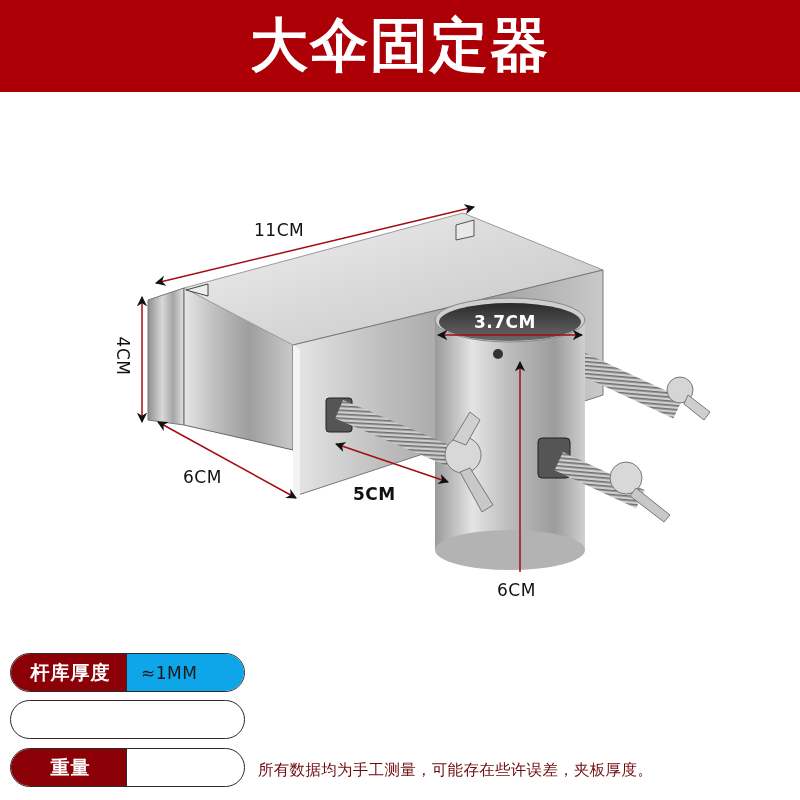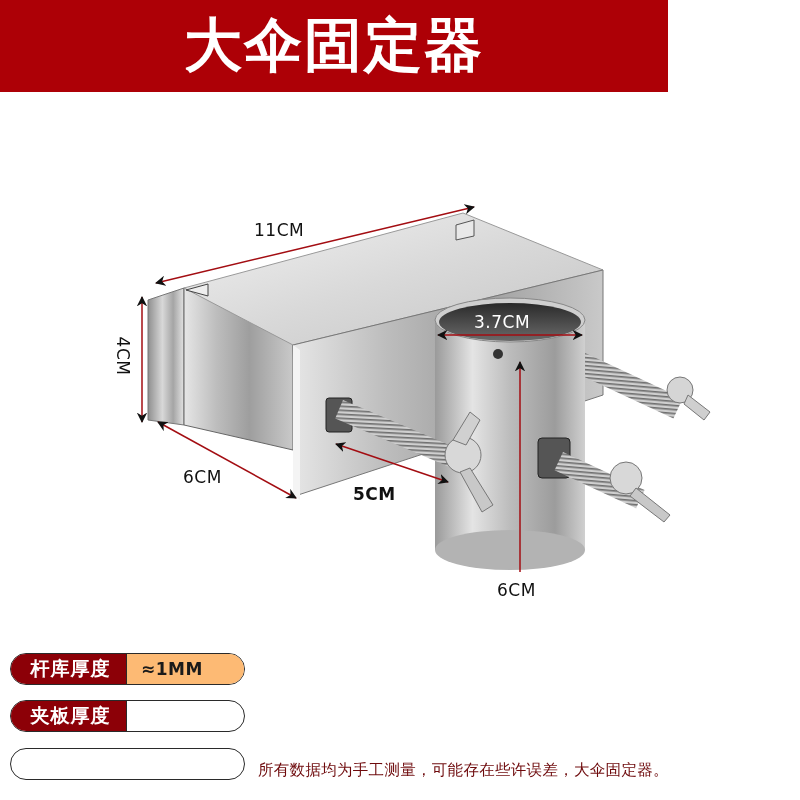--- a/index.html
+++ b/index.html
@@ -1,54 +1,53 @@
 <!DOCTYPE html>
 <html><head>
   <meta charset="utf-8">
   <style>
     * { margin: 0; padding: 0; box-sizing: border-box; }
     html, body { width: 800px; height: 800px; background: #ffffff; overflow: hidden; }
     body { position: relative; font-family: "DejaVu Sans", sans-serif; }
 
     .header {
-      position: absolute; left: 0; top: 0; width: 668px; height: 92px;
+      position: absolute; left: 0; top: 0; width: 800px; height: 92px;
       background: #ad0006;
       display: flex; align-items: center; justify-content: center;
     }
     .header-title {
       color: #ffffff; font-size: 58px; font-weight: bold; letter-spacing: 2px;
       font-family: "DejaVu Sans", sans-serif;
     }
 
     .product-area { position: absolute; left: 8px; top: 92px; width: 800px; height: 550px; }
     .product-area svg { position: absolute; left: 0; top: 0; }
 
     .dim-label {
       position: absolute; font-family: "DejaVu Sans", sans-serif;
       font-size: 17px; color: #111111; letter-spacing: 0.5px; white-space: nowrap;
     }
-    .dim-label.light { color: #ffffff; }
+    .dim-label.light { color: #ffffff; font-weight: bold; }
     .dim-label.vertical { transform: rotate(90deg); transform-origin: center; }
 
     .spec-row {
-      position: absolute; left: 10px; width: 235px; height: 32px;
+      position: absolute; left: 10px; width: 235px; height: 39px;
       border: 1.5px solid #2a2a2a; border-radius: 20px; overflow: hidden;
       display: flex;
     }
     .spec-label {
       width: 116px; height: 100%; background: #8c0007;
       color: #ffffff; font-size: 19px; font-weight: bold;
       display: flex; align-items: center; justify-content: center;
       border-right: 1.5px solid #2a2a2a; padding-left: 4px; letter-spacing: 1px;
     }
     .spec-value {
-      flex: 1; height: 100%; background: #fdba74; color: #1a1a1a;
+      flex: 1; height: 100%; background: #0ea5e9; color: #1a1a1a;
       font-size: 17px; display: flex; align-items: center; padding-left: 14px;
       letter-spacing: 0.5px;
-      font-weight: bold;
     }
     .disclaimer {
       position: absolute; left: 258px; top: 760px; font-size: 15.5px;
       color: #6e0a0c; white-space: nowrap; letter-spacing: 0.3px;
     }
   </style>
 </head>
 <body>
 
 <div class="header">
@@ -145,19 +144,19 @@
   <div class="dim-label light" style="left:466px; top:220px;">3.7CM</div>
   <div class="dim-label" style="left:489px; top:488px;">6CM</div>
 </div>
 
 <div class="spec-row" style="top:653px;">
   <div class="spec-label">杆库厚度</div>
   <div class="spec-value">≈1MM</div>
 </div>
 
 <div class="spec-row" style="top:700px;">
-  <div class="spec-label">夹板厚度</div>
 </div>
 
 <div class="spec-row" style="top:748px;">
+  <div class="spec-label">重量</div>
 </div>
 
-<div class="disclaimer">所有数据均为手工测量，可能存在些许误差，大伞固定器。</div>
+<div class="disclaimer">所有数据均为手工测量，可能存在些许误差，夹板厚度。</div>
 
 </body></html>

